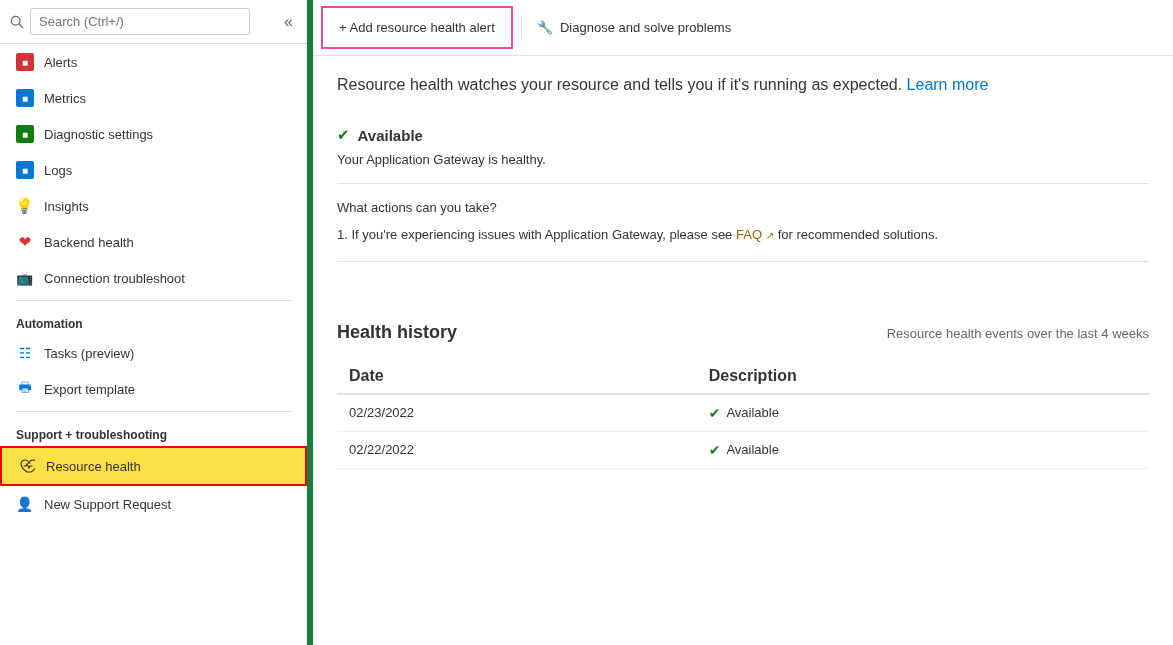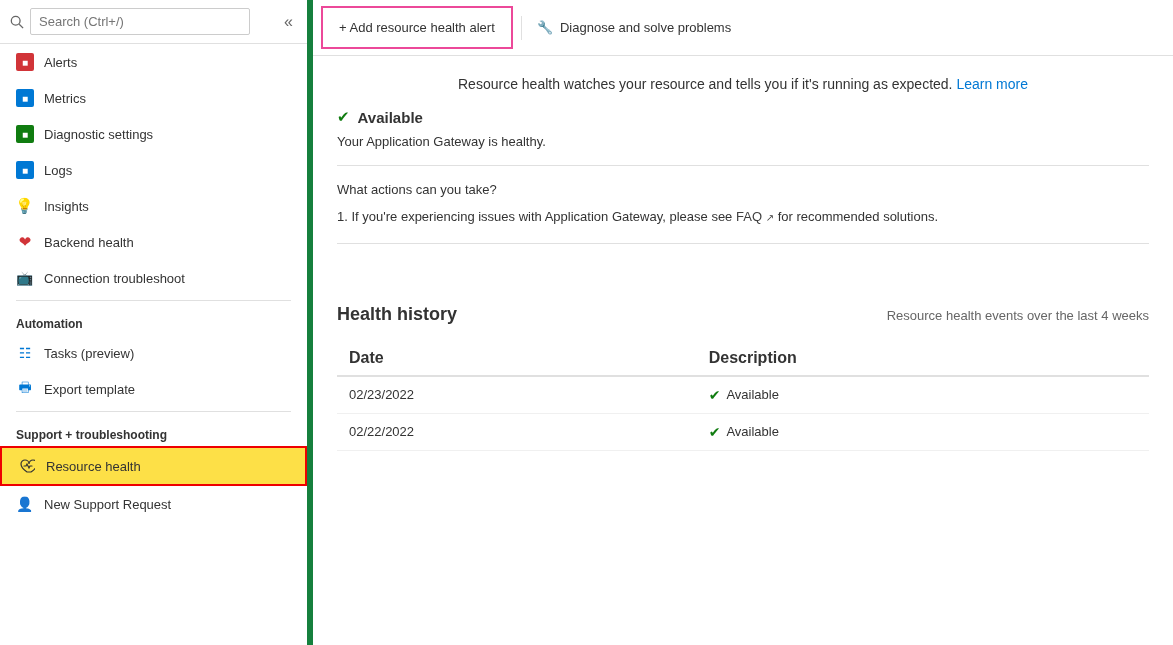--- a/index.html
+++ b/index.html
@@ -159,24 +159,23 @@
       flex: 1;
       overflow-y: auto;
       padding: 20px 24px;
     }
 
     .content-area::-webkit-scrollbar { width: 6px; }
     .content-area::-webkit-scrollbar-track { background: #f0f0f0; }
     .content-area::-webkit-scrollbar-thumb { background: #aaa; }
 
     .description-text {
-      font-size: 14px;
-      color: #333;
-      margin-bottom: 16px;
-      text-align: center;
+      font-size: 16px;
+      color: #333;
+      margin-bottom: 32px;
     }
 
     .learn-more-link {
       color: #0078d4;
       text-decoration: none;
       cursor: pointer;
     }
 
     .status-row {
       display: flex;
@@ -214,21 +213,21 @@
       margin-bottom: 10px;
     }
 
     .action-item {
       font-size: 13px;
       color: #333;
       line-height: 1.5;
     }
 
     .action-link {
-      color: #404040;
+      color: #a16207;
       text-decoration: none;
       cursor: pointer;
     }
 
     .health-history-header {
       display: flex;
       align-items: baseline;
       justify-content: space-between;
       margin-bottom: 16px;
     }

